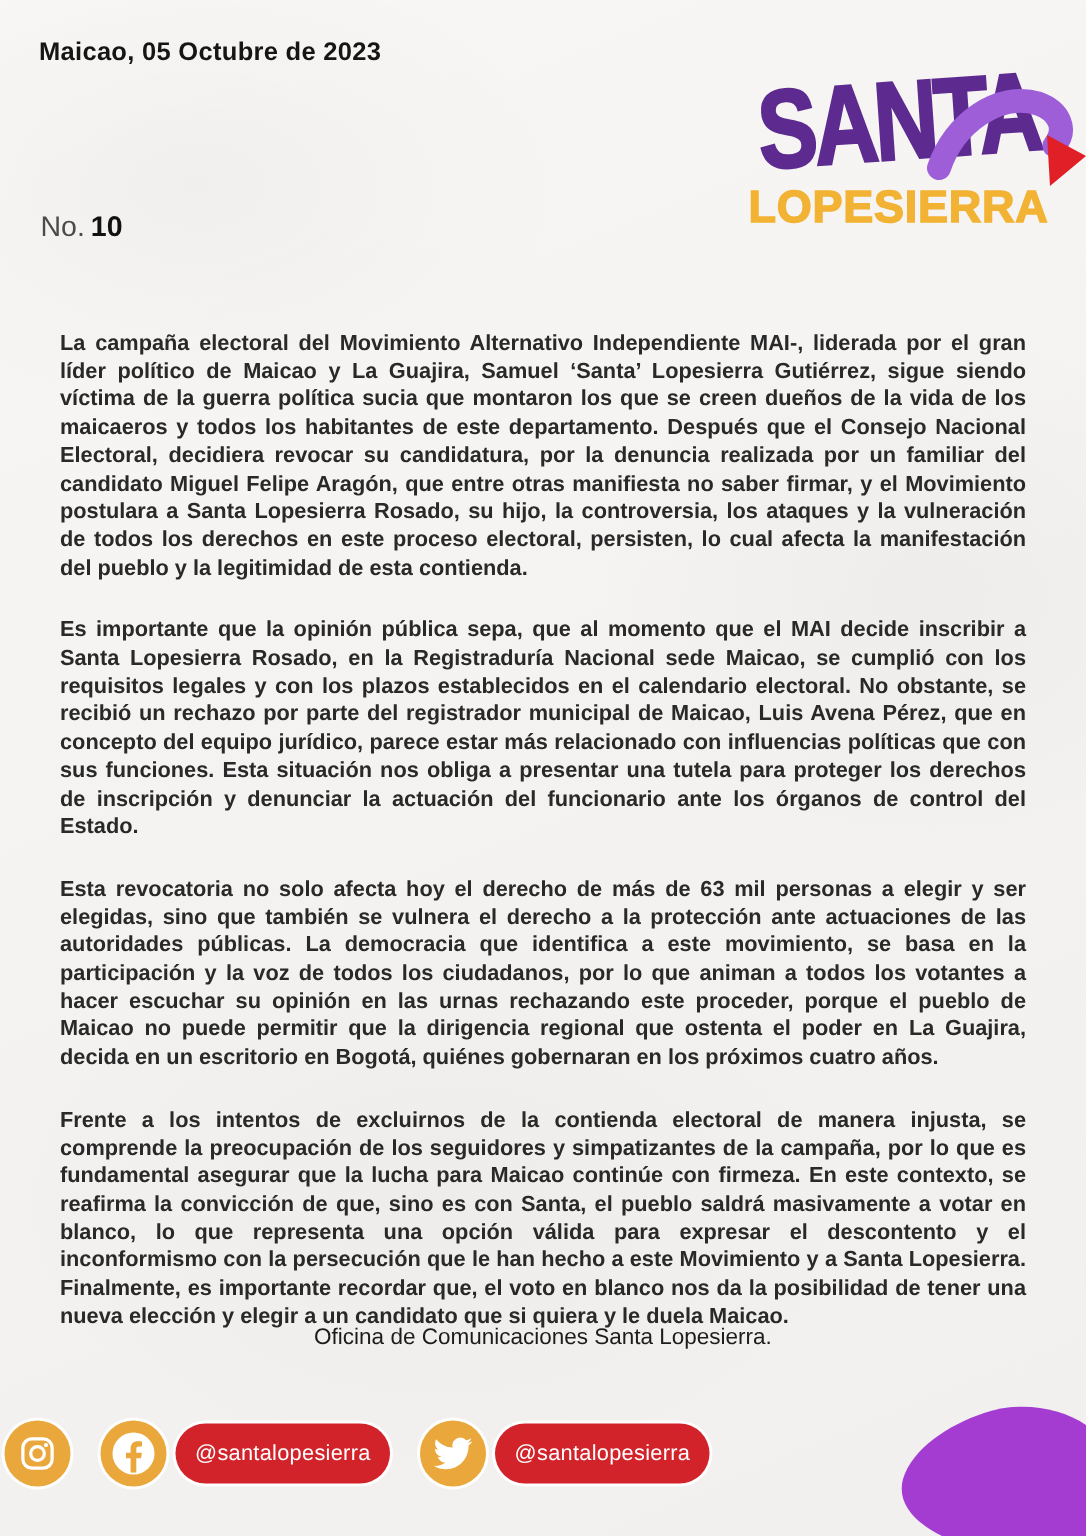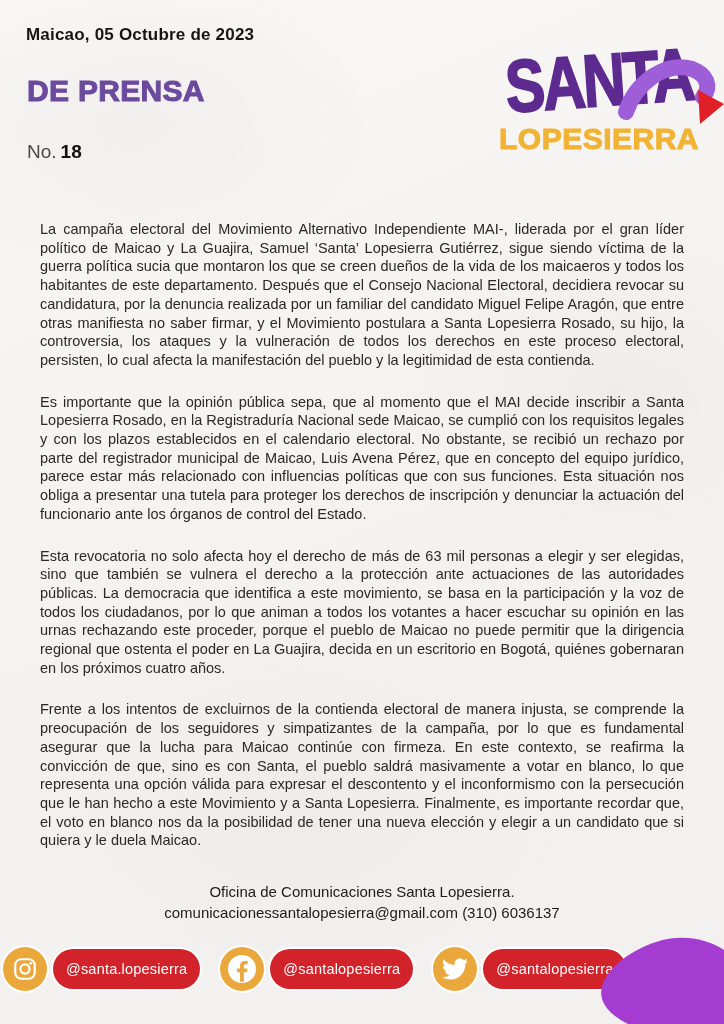--- a/index.html
+++ b/index.html
@@ -55,21 +55,21 @@
   }
 
   .heading{
     position:absolute; left:0; right:0; top:180px;
     text-align:center;
     font-size:20px; font-weight:800; color:#141414; letter-spacing:0.4px;
   }
 
   .content{
     position:absolute; left:40px; top:220px; width:644px;
-    font-size:14.5px; line-height:18.7px; text-align:justify; color:#292929;
+    font-size:14.5px; line-height:18.7px; text-align:justify; color:#292929;font-weight:bold;
   }
   .content p{ margin:0 0 23px 0; }
 
   .footer{
     position:absolute; left:0; right:0; top:881px;
     text-align:center; font-size:15px; line-height:21px; color:#1c1c1c;
   }
 
   .social-row{
     position:absolute; left:3px; top:947px;
@@ -95,25 +95,24 @@
   .blob{ position:absolute; right:0; bottom:0; display:block; }
 </style>
 </head>
 <body>
 
 <div class="page">
 
   <div class="date">Maicao, 05 Octubre de 2023</div>
 
   <div class="bulletin">
-    <div>DE PRENSA</div>
   </div>
 
   <div class="bulletin-no">
-    <span class="no-label">No.</span><span class="no-value">18</span>
+    <span class="no-label">No.</span><span class="no-value">10</span>
   </div>
 
   <div class="logo">
     <div class="logo-word">SANTA</div>
     <svg class="logo-swoosh" width="112" height="96" viewBox="0 0 112 96" aria-hidden="true">
       <path d="M12 72 C22 42 52 21 78 29 C92 34 98 46 89 57" fill="none" stroke="#9d5ed8" stroke-width="16" stroke-linecap="round"></path>
       <path d="M84 50 L110 64 L86 84 Z" fill="#e01f26"></path>
     </svg>
     <div class="logo-sub">LOPESIERRA</div>
   </div>
@@ -121,34 +120,32 @@
 
   <div class="content">
     <p>La campaña electoral del Movimiento Alternativo Independiente MAI-, liderada por el gran líder político de Maicao y La Guajira, Samuel ‘Santa’ Lopesierra Gutiérrez, sigue siendo víctima de la guerra política sucia que montaron los que se creen dueños de la vida de los maicaeros y todos los habitantes de este departamento. Después que el Consejo Nacional Electoral, decidiera revocar su candidatura, por la denuncia realizada por un familiar del candidato Miguel Felipe Aragón, que entre otras manifiesta no saber firmar, y el Movimiento postulara a Santa Lopesierra Rosado, su hijo, la controversia, los ataques y la vulneración de todos los derechos en este proceso electoral, persisten, lo cual afecta la manifestación del pueblo y la legitimidad de esta contienda.</p>
     <p>Es importante que la opinión pública sepa, que al momento que el MAI decide inscribir a Santa Lopesierra Rosado, en la Registraduría Nacional sede Maicao, se cumplió con los requisitos legales y con los plazos establecidos en el calendario electoral. No obstante, se recibió un rechazo por parte del registrador municipal de Maicao, Luis Avena Pérez, que en concepto del equipo jurídico, parece estar más relacionado con influencias políticas que con sus funciones. Esta situación nos obliga a presentar una tutela para proteger los derechos de inscripción y denunciar la actuación del funcionario ante los órganos de control del Estado.</p>
     <p>Esta revocatoria no solo afecta hoy el derecho de más de 63 mil personas a elegir y ser elegidas, sino que también se vulnera el derecho a la protección ante actuaciones de las autoridades públicas. La democracia que identifica a este movimiento, se basa en la participación y la voz de todos los ciudadanos, por lo que animan a todos los votantes a hacer escuchar su opinión en las urnas rechazando este proceder, porque el pueblo de Maicao no puede permitir que la dirigencia regional que ostenta el poder en La Guajira, decida en un escritorio en Bogotá, quiénes gobernaran en los próximos cuatro años.</p>
     <p>Frente a los intentos de excluirnos de la contienda electoral de manera injusta, se comprende la preocupación de los seguidores y simpatizantes de la campaña, por lo que es fundamental asegurar que la lucha para Maicao continúe con firmeza. En este contexto, se reafirma la convicción de que, sino es con Santa, el pueblo saldrá masivamente a votar en blanco, lo que representa una opción válida para expresar el descontento y el inconformismo con la persecución que le han hecho a este Movimiento y a Santa Lopesierra. Finalmente, es importante recordar que, el voto en blanco nos da la posibilidad de tener una nueva elección y elegir a un candidato que si quiera y le duela Maicao.</p>
   </div>
 
   <div class="footer">
     <div>Oficina de Comunicaciones Santa Lopesierra.</div>
-    <div>comunicacionessantalopesierra@gmail.com (310) 6036137</div>
   </div>
 
   <div class="social-row">
 
     <div class="social-group">
       <span class="icon-circle">
         <svg width="26" height="26" viewBox="0 0 24 24" fill="none" stroke="#ffffff" stroke-width="2" aria-hidden="true">
           <rect x="3" y="3" width="18" height="18" rx="5.5"></rect>
           <circle cx="12" cy="12" r="4.2"></circle>
           <circle cx="17.2" cy="6.8" r="1.3" fill="#ffffff" stroke="none"></circle>
         </svg>
       </span>
-      <span class="handle-pill">@santa.lopesierra</span>
     </div>
 
     <div class="social-group">
       <span class="icon-circle">
         <svg width="32" height="32" viewBox="0 0 24 24" aria-hidden="true">
           <circle cx="12" cy="12" r="10.5" fill="#ffffff"></circle>
           <path d="M13.4 21.5v-7.1h2.4l.36-2.77H13.4V9.86c0-.8.22-1.35 1.38-1.35h1.47V6.03c-.25-.03-1.13-.11-2.15-.11-2.12 0-3.57 1.3-3.57 3.67v2.04H8.25v2.77h2.28v7.1z" fill="#eaa83c"></path>
         </svg>
       </span>
       <span class="handle-pill">@santalopesierra</span>

